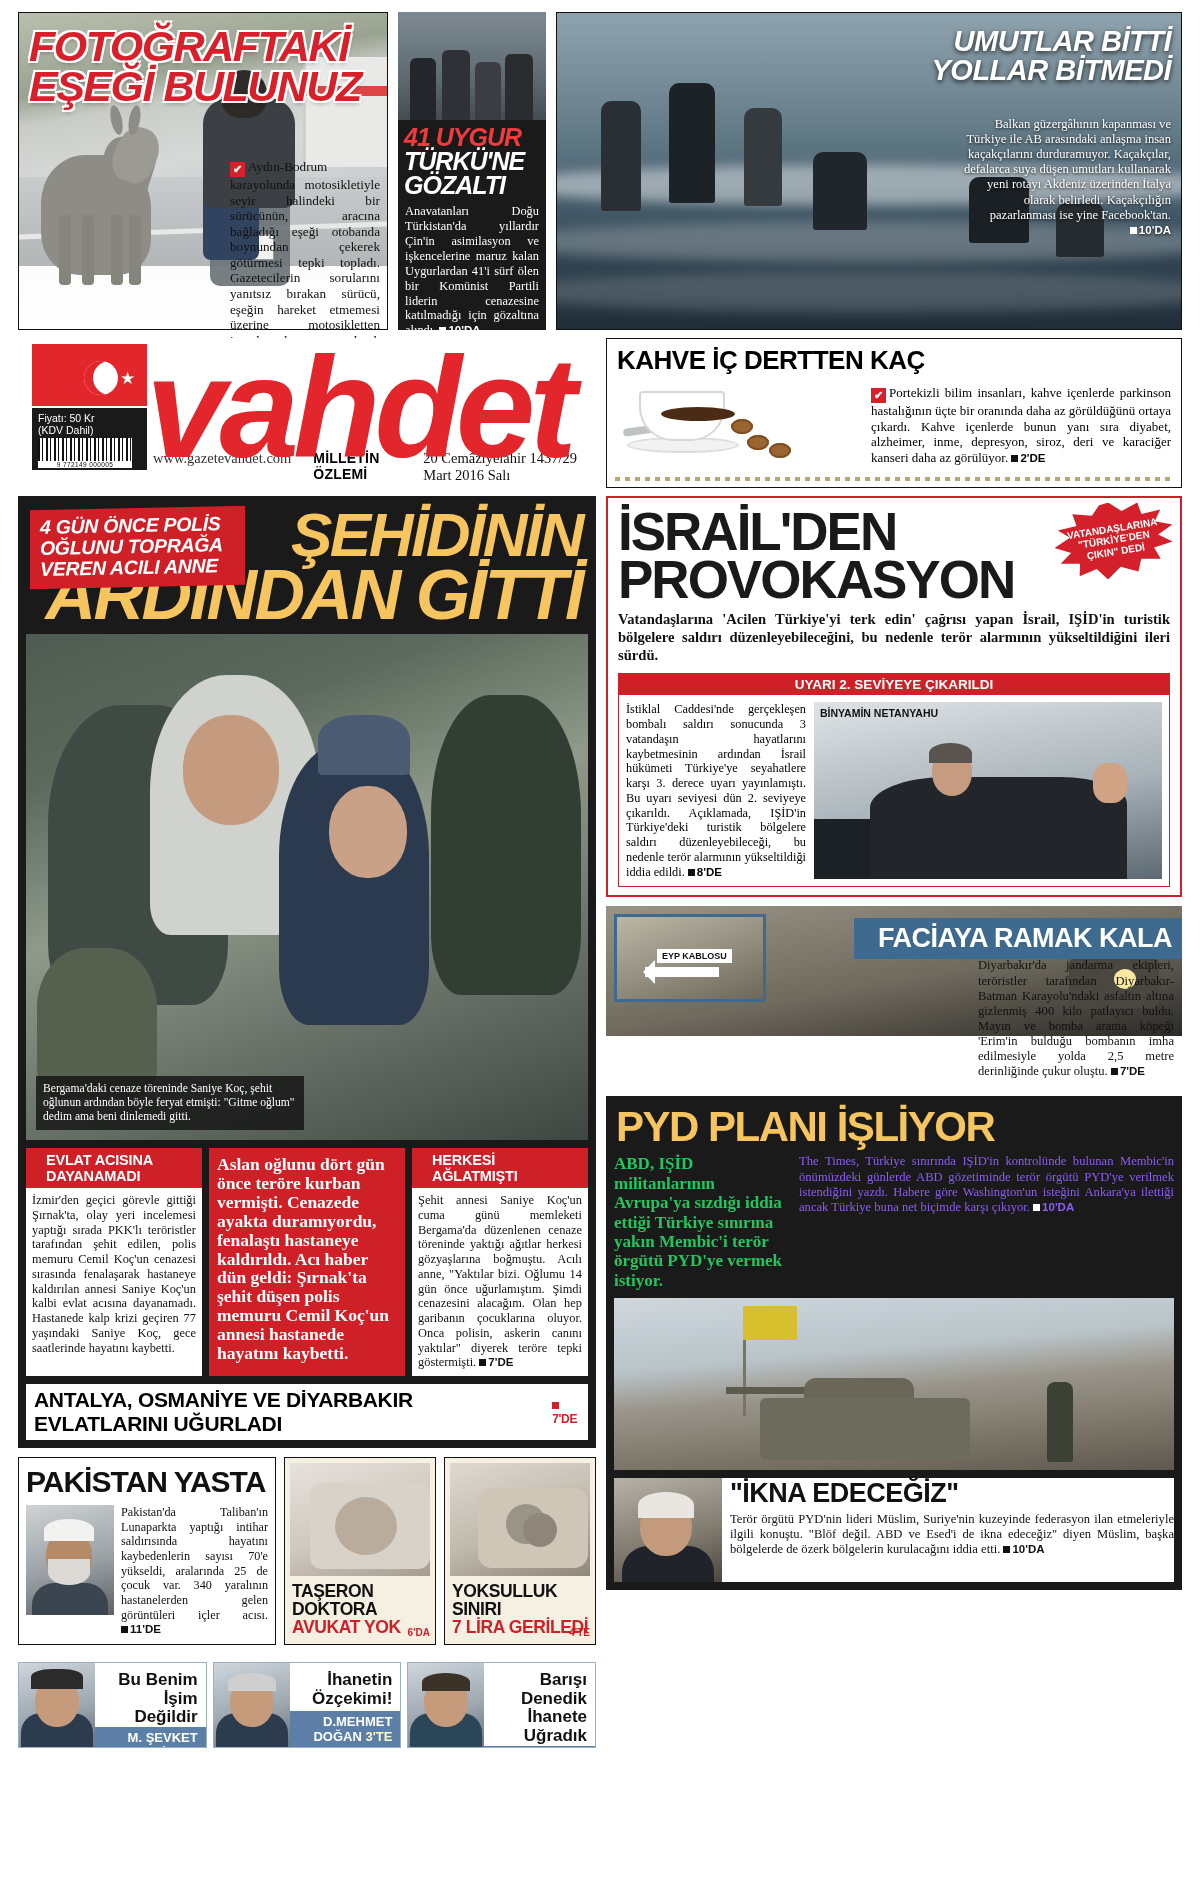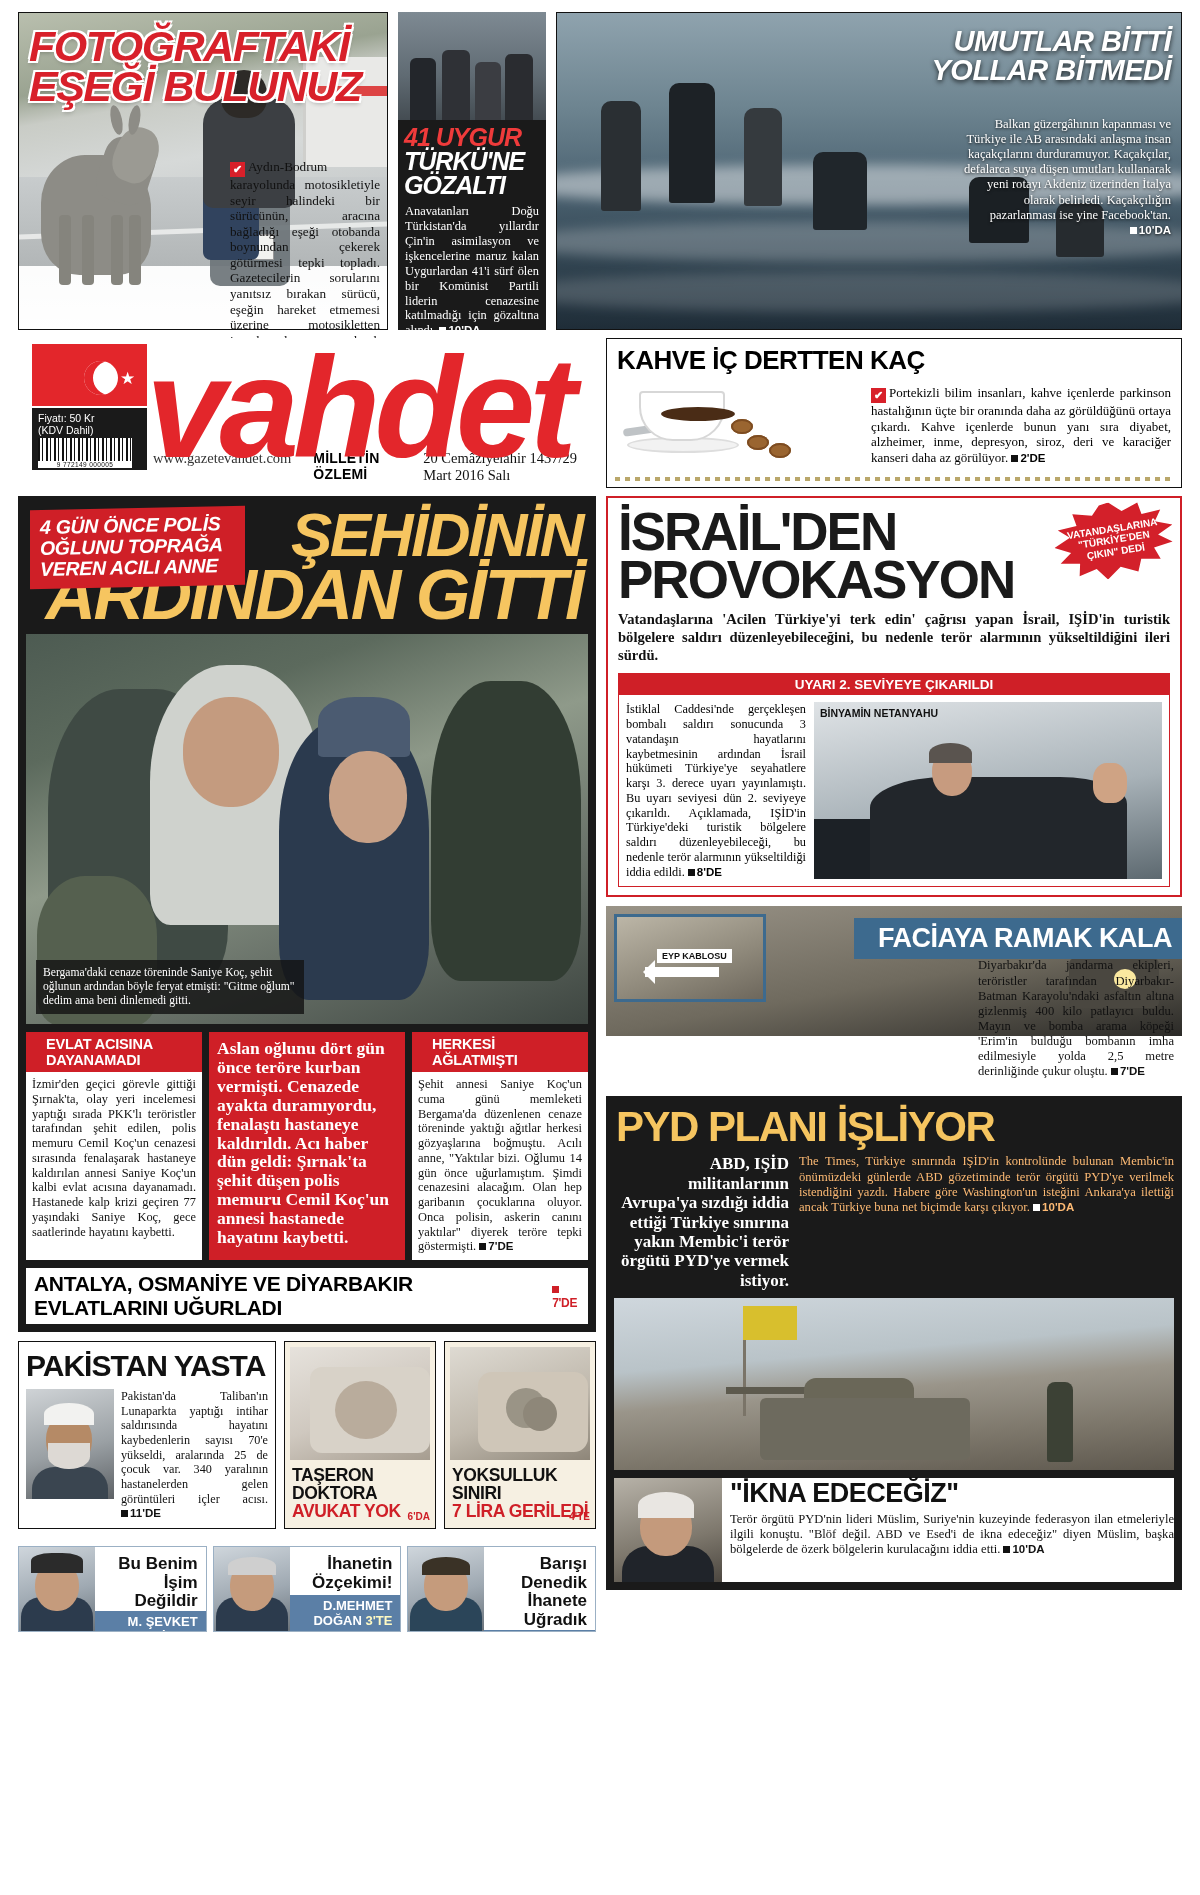--- a/index.html
+++ b/index.html
@@ -122,21 +122,21 @@
 
   
   .lead{ background:#1a1a1a; padding:8px; position:relative;}
   .lead-kicker{ position:absolute; left:12px; top:12px; width:215px; z-index:5;
      background:#cf1f27; color:#fff; font-family:"Liberation Sans",sans-serif; font-weight:bold;
      font-style:italic; font-size:19.5px; line-height:1.08; padding:7px 8px 9px 10px;
      transform: skewY(-1.2deg); letter-spacing:-.3px;}
   .lead-head{ text-align:right; font-family:"Liberation Sans",sans-serif; font-weight:bold;
      font-style:italic; color:#f6c560; font-size:62px; line-height:.88; letter-spacing:-2.5px; padding:4px 6px 0 0;}
   .lead-head .l2{ display:block; font-size:70px; margin-top:2px;}
-  .lead-photo{ margin-top:8px; height:390px; position:relative; overflow:hidden;
+  .lead-photo{ margin-top:8px; height:506px; position:relative; overflow:hidden;
      background:linear-gradient(160deg,#4d5b52 0%,#5c6a5d 22%,#8f9a8a 45%,#6a736a 70%,#3e4641 100%);}
   .lf{ position:absolute; border-radius:40% 40% 20% 20%;}
   .lead-caption{ position:absolute; left:10px; bottom:10px; width:268px; background:rgba(20,20,20,.82);
      color:#fff; font-size:11.6px; line-height:1.2; padding:6px 7px;}
   .lead-sub{ display:flex; gap:7px; margin-top:8px;}
   .ls-box{ flex:1; background:#fff; padding:0;}
   .ls-h{ background:#cf1f27; color:#fff; font-family:"Liberation Sans",sans-serif; font-weight:bold;
      font-size:14.5px; padding:4px 20px; letter-spacing:-.2px;}
   .ls-t{ font-size:12.4px; line-height:1.19; padding:5px 6px 6px 6px; text-align:justify; color:#111;}
   .ls-mid{ width:196px; background:#cf1f27; color:#fff; font-family:"Liberation Serif",serif;
@@ -181,23 +181,23 @@
   .fac-title{ position:absolute; right:0; top:12px; background:#3d6a8e; color:#fff;
       font-family:"Liberation Sans",sans-serif; font-weight:bold; font-size:27px; padding:5px 10px 5px 24px; letter-spacing:-.5px;}
   .fac-text{ position:absolute; right:8px; top:52px; width:196px; font-size:12.6px; line-height:1.2; text-align:justify; color:#111; z-index:4;}
   .fac-wrap{ position:relative; height:182px; background:#fff;}
 
   
   .pyd{ margin-top:8px; background:#1a1a1a; padding:8px;}
   .pyd-h{ background:#1a1a1a; color:#f6c560; font-family:"Liberation Sans",sans-serif; font-weight:bold;
       font-size:42px; line-height:1; letter-spacing:-1.5px; padding:2px 0 6px 2px;}
   .pyd-cols{ display:flex; gap:10px;}
-  .pyd-lead{ width:175px; color:#ffffff; font-family:"Liberation Serif",serif; font-weight:bold;
-      font-size:17px; line-height:1.14;text-align:right;}
-  .pyd-body{ flex:1; color:#fdba74; font-size:12.6px; line-height:1.2; text-align:justify;}
+  .pyd-lead{ width:175px; color:#22c55e; font-family:"Liberation Serif",serif; font-weight:bold;
+      font-size:17px; line-height:1.14;}
+  .pyd-body{ flex:1; color:#8b5cf6; font-size:12.6px; line-height:1.2; text-align:justify;}
   .pyd-photo{ margin-top:8px; height:172px; position:relative; overflow:hidden;
       background:linear-gradient(175deg,#cfd7dd 0%,#b9c3c8 34%,#9a958a 52%,#7d776b 76%,#5e584e 100%);}
   .tank{ position:absolute; left:26%; bottom:10px; width:210px; height:62px; background:#6d6a5e; border-radius:6px;}
   .tank-turret{ position:absolute; left:34%; bottom:58px; width:110px; height:34px; background:#6a6758; border-radius:12px 12px 4px 4px;}
   .tank-barrel{ position:absolute; left:20%; bottom:76px; width:130px; height:7px; background:#5d5a4e;}
   .soldier{ position:absolute; right:18%; bottom:8px; width:26px; height:80px; background:#3c4135; border-radius:8px 8px 3px 3px;}
   .ypgflag{ position:absolute; left:23%; top:8px; width:54px; height:34px; background:#d8bf2d;}
   .pole{ position:absolute; left:23%; top:8px; width:3px; height:110px; background:#7a7468;}
 
   

